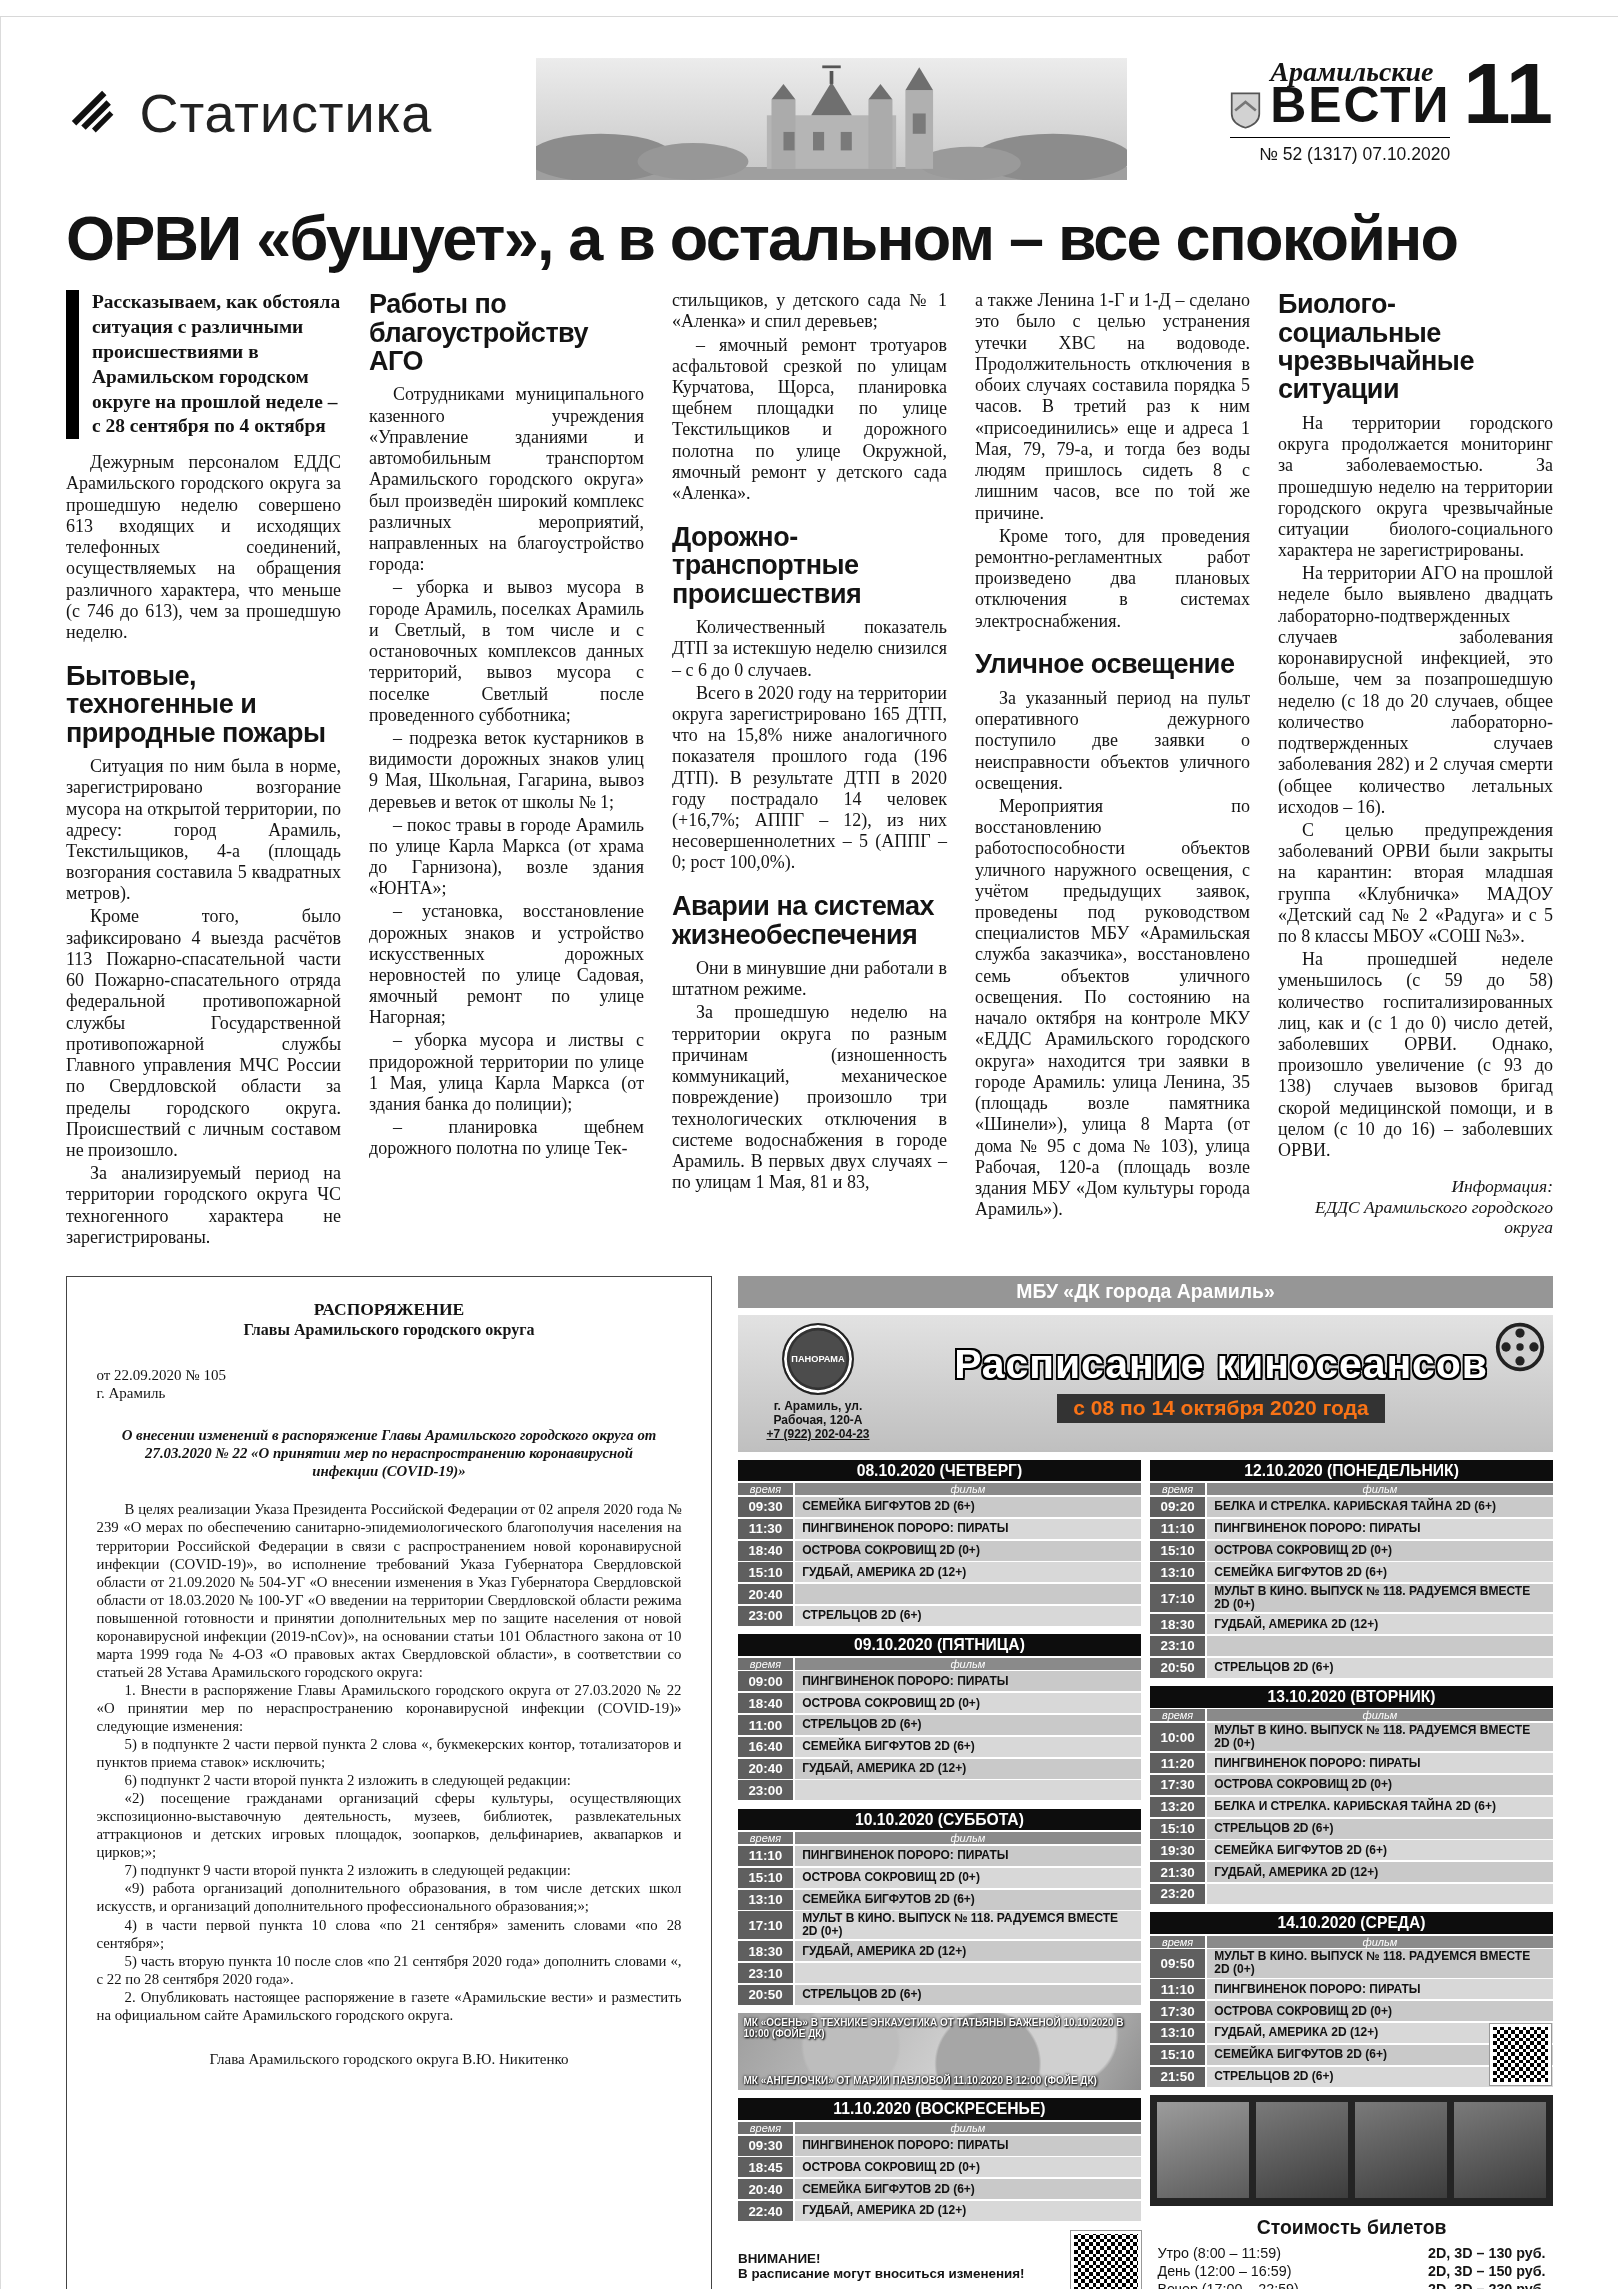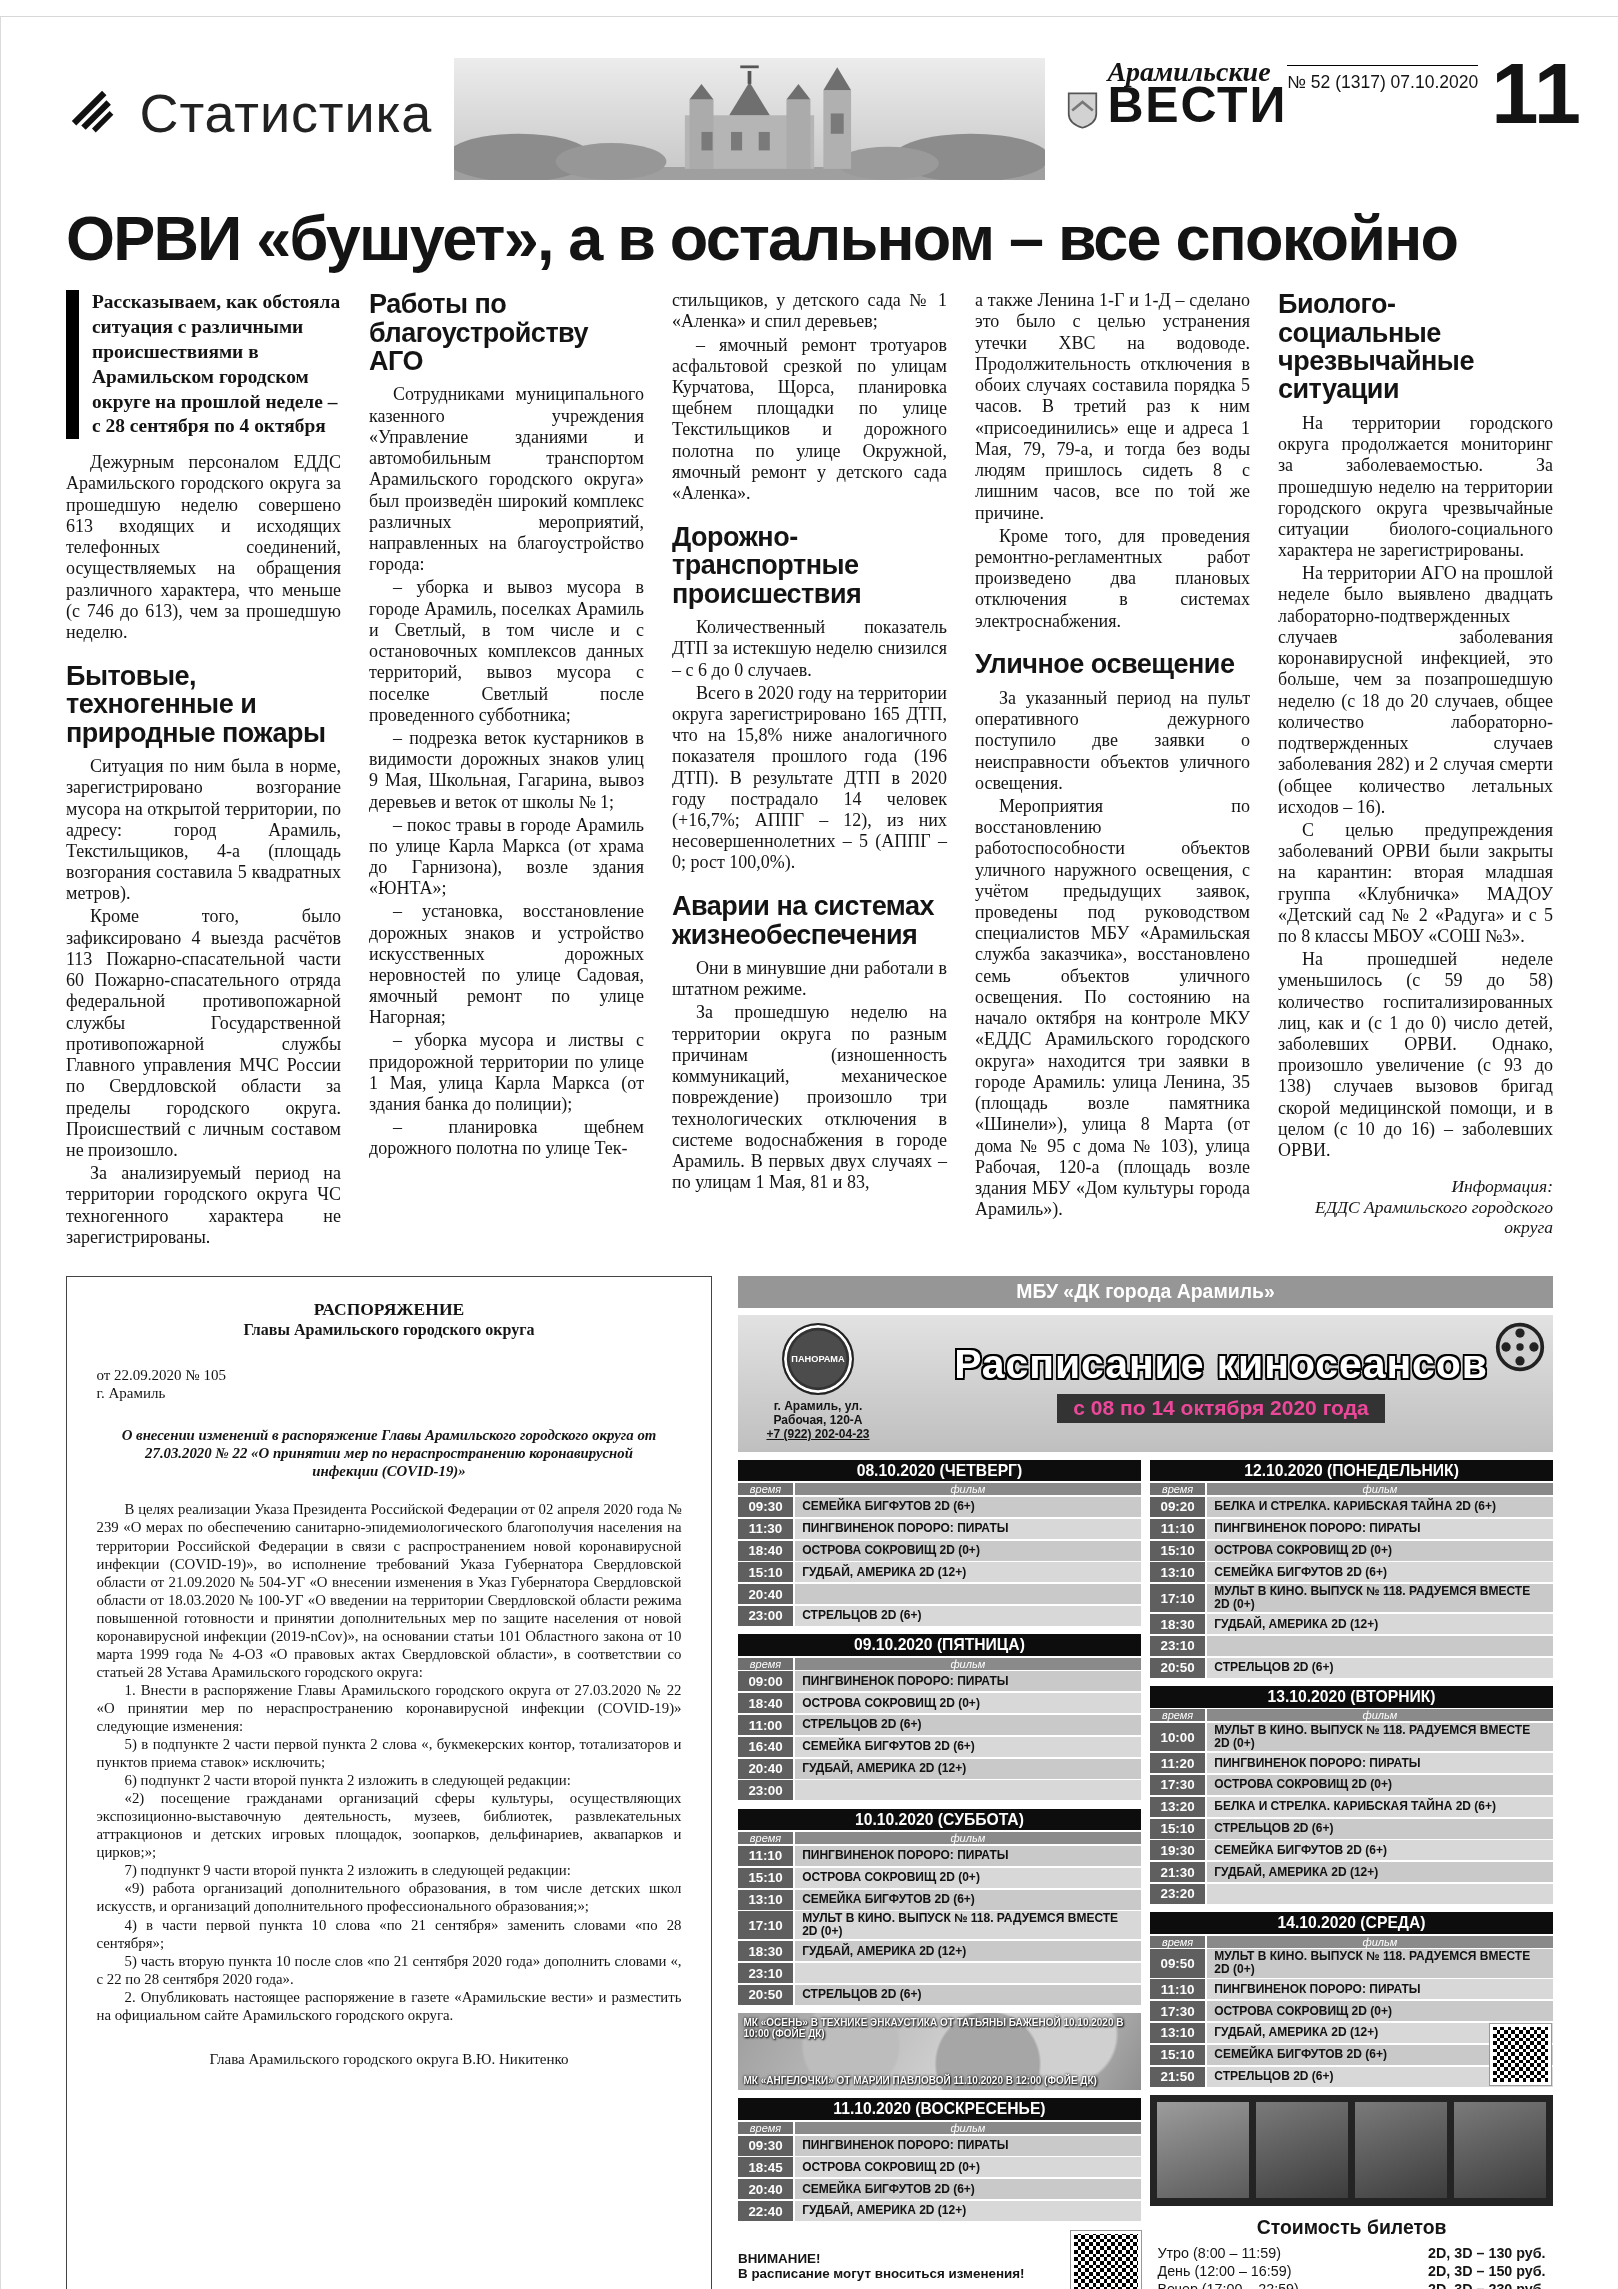--- a/index.html
+++ b/index.html
@@ -5,21 +5,21 @@
   html,body{margin:0;padding:0;background:#fff;}
   .page{width:1619px;height:2290px;margin:16px auto;background:#fff;position:relative;overflow:hidden;
         font-family:"Liberation Serif","DejaVu Serif",serif;color:#141414;box-shadow:inset 0 0 0 0.9px #d8d8d8;box-sizing:border-box;}
 
   
   .hdr{display:flex;align-items:flex-start;padding:42px 66px 0;gap:22px;}
   .hdr-left{display:flex;align-items:center;gap:16.6px;margin-top:24px;flex:0 0 auto;}
   .section-label{font-family:"Liberation Sans","DejaVu Sans",sans-serif;font-size:54px;letter-spacing:0.9px;color:#222;}
   .hdr-photo{flex:1;display:flex;justify-content:center;}
   .hdr-right{flex:0 0 auto;display:flex;align-items:flex-start;gap:13px;}
-  .mast-col{display:flex;}
+  .mast-col{display:flex;flex-direction:column;}
   .mast-row{display:flex;align-items:flex-end;gap:9.2px;}
   .mast-script{font-style:italic;font-weight:bold;font-size:28px;line-height:1;margin-bottom:-3.7px;}
   .mast-big{font-family:"Liberation Sans","DejaVu Sans",sans-serif;font-weight:900;font-size:50px;line-height:.95;letter-spacing:1.8px;}
   .issue{border-top:1.8px solid #000;margin-top:7.4px;padding-top:6px;font-family:"Liberation Sans","DejaVu Sans",sans-serif;font-size:17.5px;text-align:right;}
   .pagenum{font-family:"Liberation Sans","DejaVu Sans",sans-serif;font-weight:800;font-size:85px;line-height:.85;}
 
   
   .headline{padding:0 66px;font-family:"Liberation Sans","DejaVu Sans",sans-serif;font-weight:800;
             font-size:63px;line-height:1.02;letter-spacing:-1.8px;margin:26px 0 20px;white-space:nowrap;}
 
@@ -51,21 +51,21 @@
   .c-org{background:#969696;color:#fff;font-weight:bold;text-align:center;font-size:19.4px;padding:4.6px 0;}
   .c-head{position:relative;display:flex;gap:13px;align-items:center;background:linear-gradient(#e2e2e2,#bfbfbf);padding:7.4px 11px 11px;}
   .c-logo-wrap{flex:0 0 138px;text-align:center;}
   .c-logo{width:72px;height:72px;border-radius:50%;margin:0 auto;background:#4c4c4c;color:#fff;display:flex;align-items:center;justify-content:center;
           font-size:9.2px;font-weight:bold;box-shadow:inset 0 0 0 2.8px #fff,inset 0 0 0 5.5px #333;border:2.8px solid #222;box-sizing:border-box;}
   .c-addr{font-size:12px;font-weight:bold;margin-top:4.6px;}
   .c-phone{font-size:12px;font-weight:bold;text-decoration:underline;}
   .c-title-wrap{flex:1;text-align:center;}
   .c-title{font-weight:900;font-size:41px;color:#fff;letter-spacing:0.9px;
            text-shadow:1.8px 1.8px 0 #000,-1.8px -1.8px 0 #000,1.8px -1.8px 0 #000,-1.8px 1.8px 0 #000,0 1.8px 0 #000,0 -1.8px 0 #000,1.8px 0 0 #000,-1.8px 0 0 #000;}
-  .c-subtitle{display:inline-block;background:#333;color:#ec4899;font-weight:bold;font-size:21px;padding:2.8px 16.6px;margin-top:5.5px;}
+  .c-subtitle{display:inline-block;background:#333;color:#f97316;font-weight:bold;font-size:21px;padding:2.8px 16.6px;margin-top:5.5px;}
   .reel{position:absolute;top:5.5px;right:7.4px;}
   .c-grid{display:flex;gap:9.2px;flex:1;}
   .c-col{flex:1;display:flex;flex-direction:column;gap:8.3px;min-width:0;}
   .day-hdr{background:#0d0d0d;color:#fff;font-weight:800;text-align:center;font-size:15.7px;padding:1.8px 0;}
   .day-sub{display:flex;gap:1.8px;margin-top:1.8px;font-style:italic;color:#fff;font-size:11px;}
   .sub-time{flex:0 0 55px;background:#6f6f6f;text-align:center;}
   .sub-film{flex:1;background:#8a8a8a;text-align:center;}
   .day-rows{display:flex;flex-direction:column;gap:1.8px;margin-top:1.8px;}
   .srow{display:flex;gap:1.8px;min-height:20px;}
   .stime{flex:0 0 55px;background:#5f5f5f;color:#fff;font-weight:bold;font-size:13.4px;display:flex;align-items:center;justify-content:center;}

